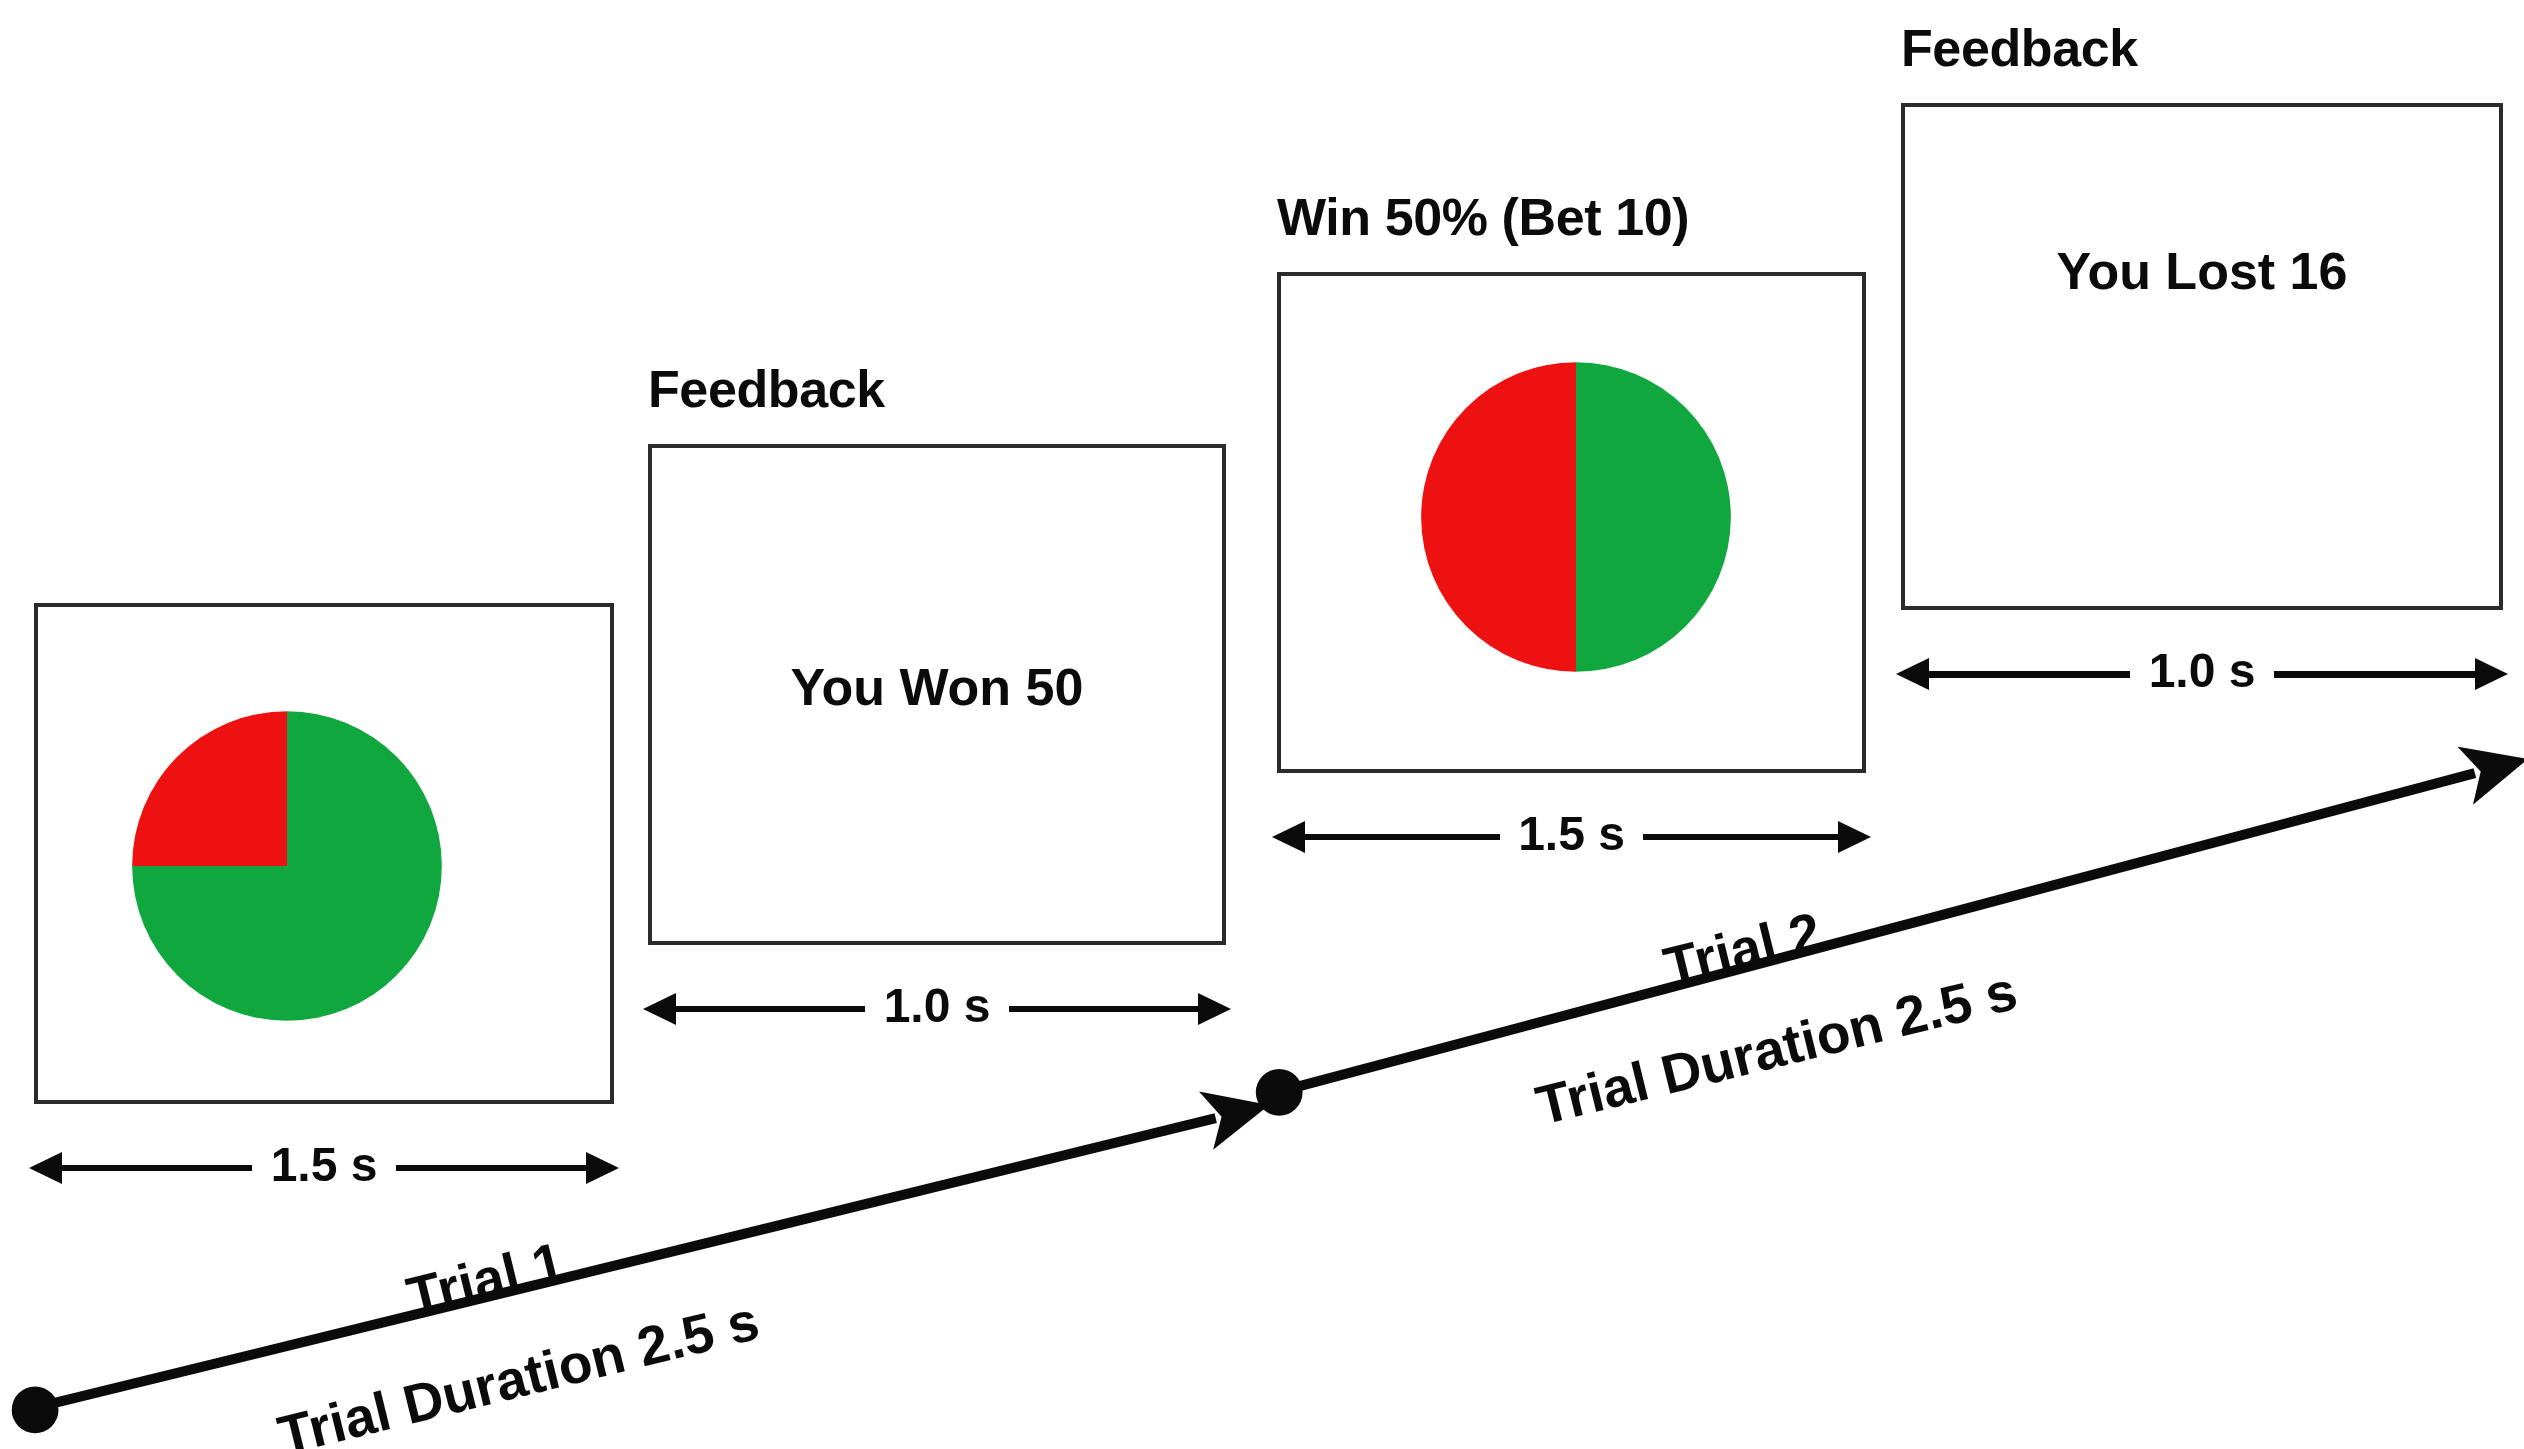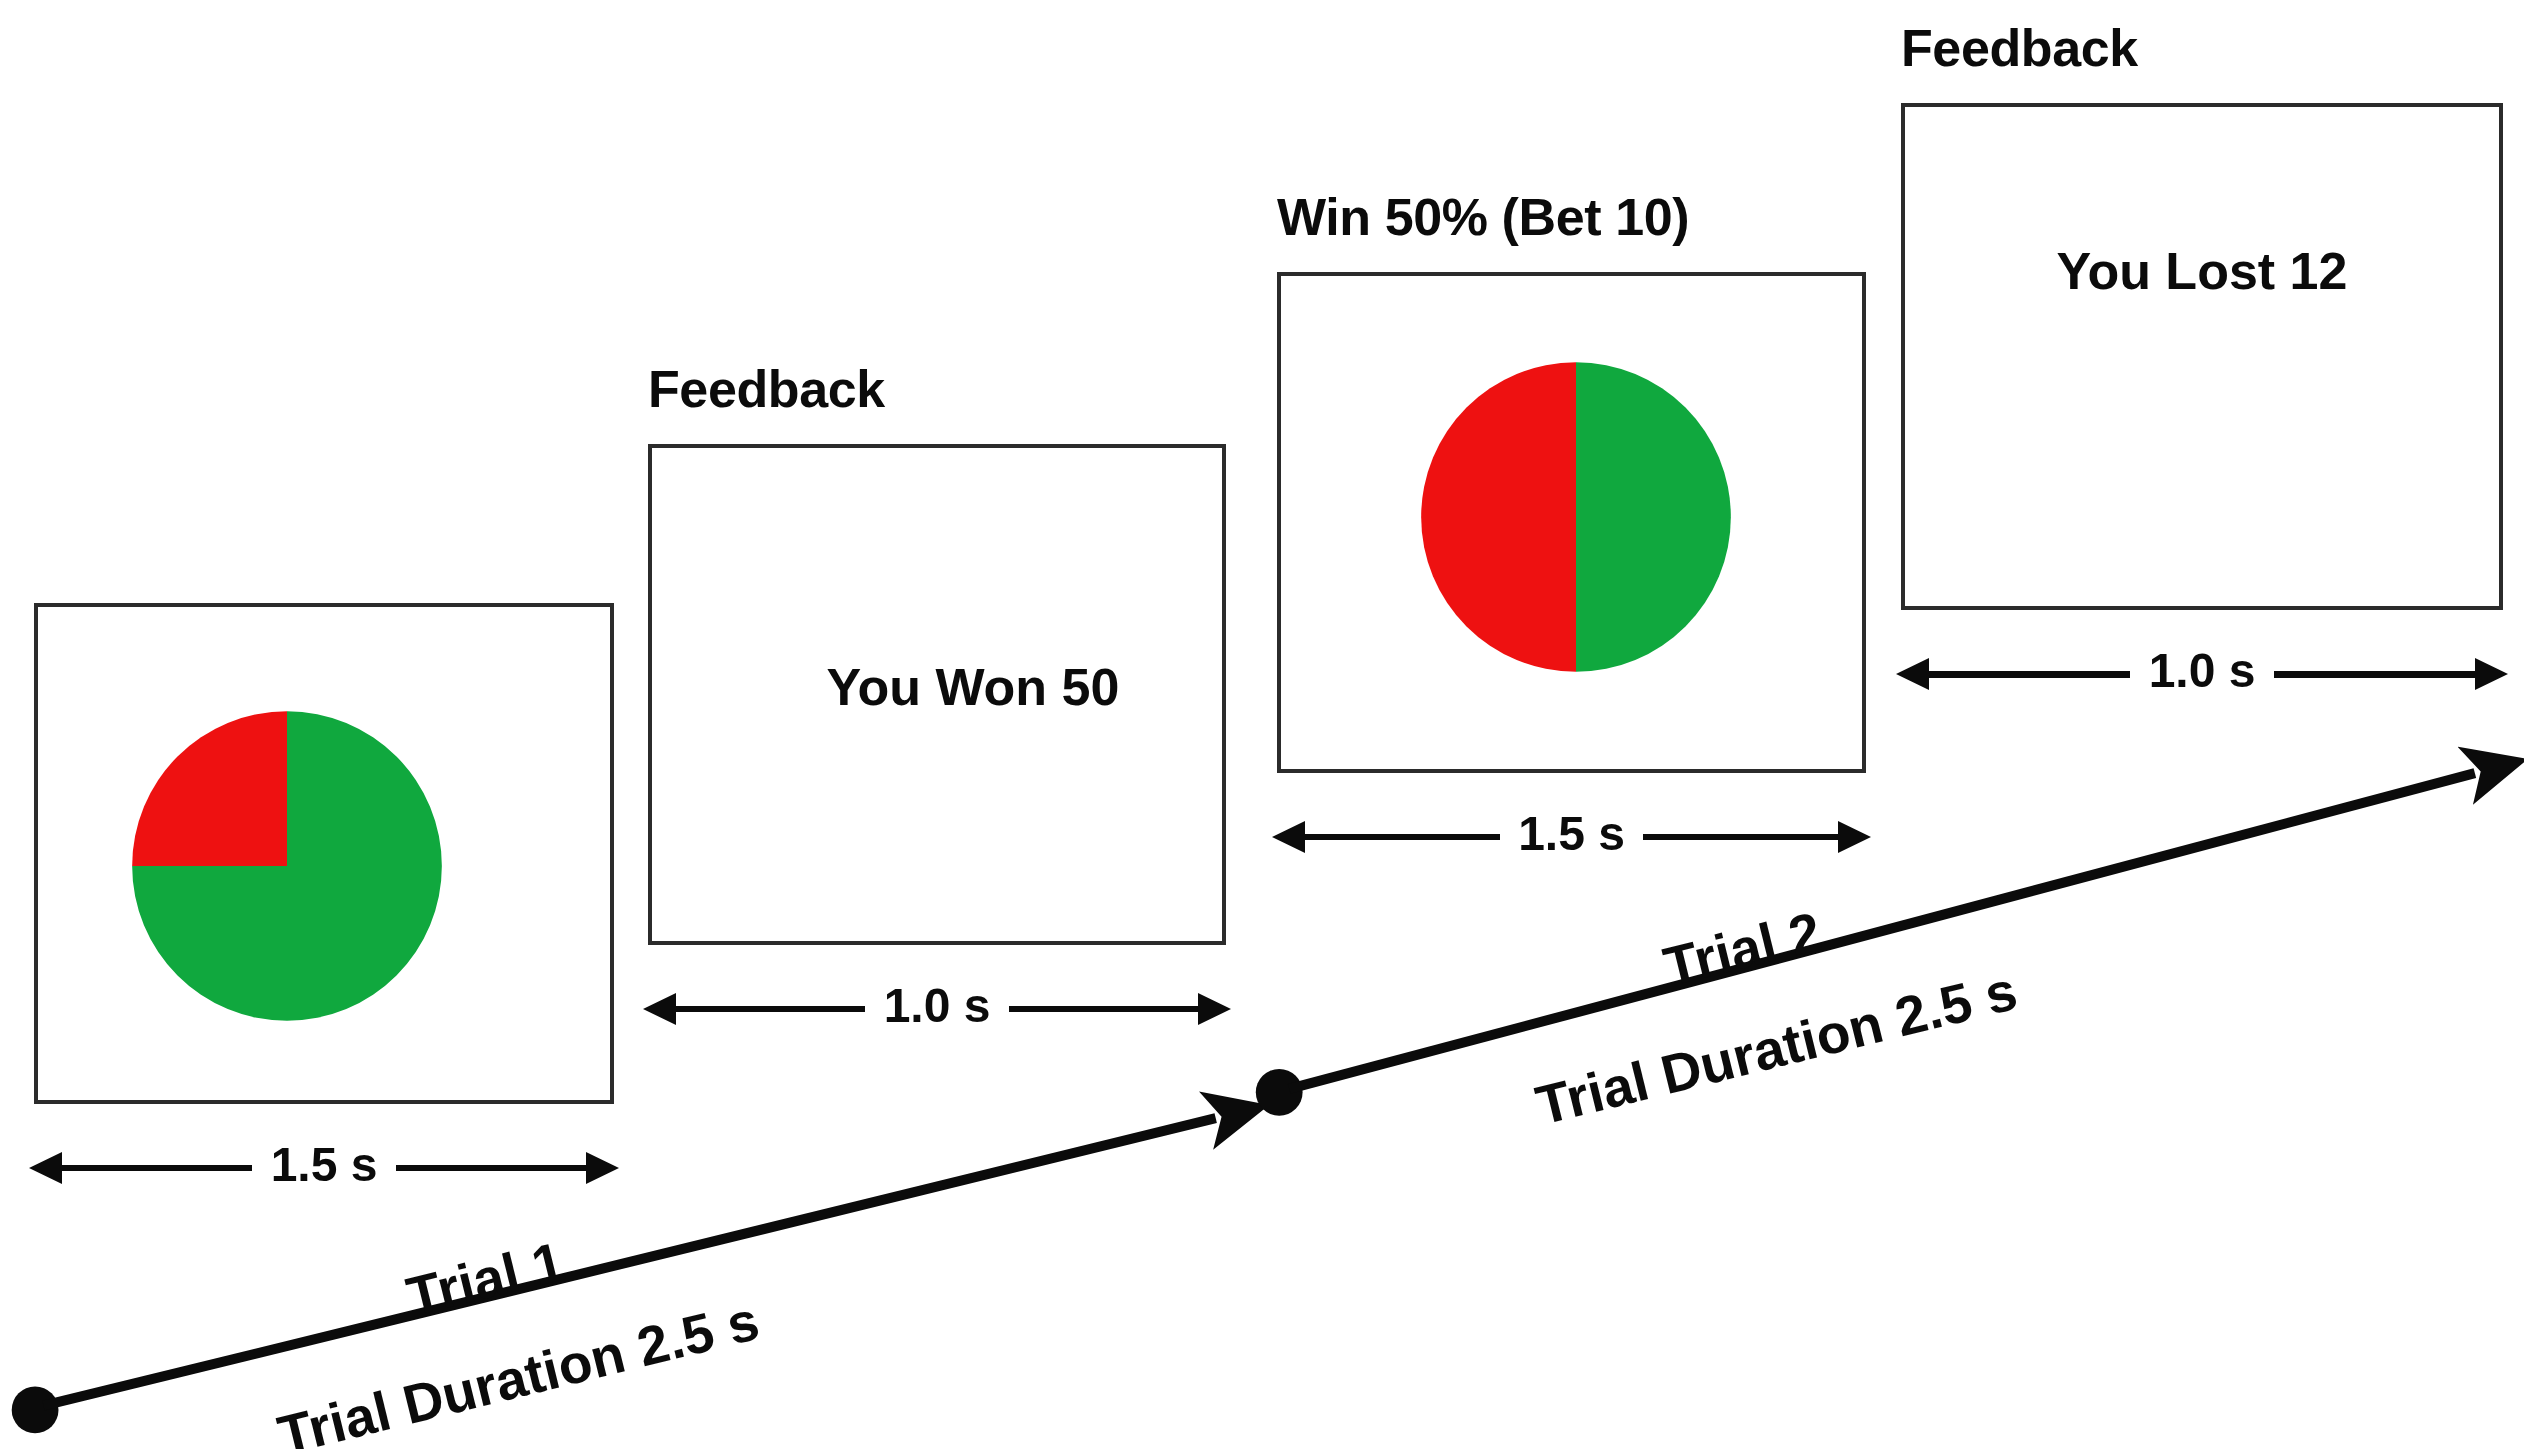--- a/index.html
+++ b/index.html
@@ -163,21 +163,21 @@
       <span class="bar"></span>
       <span class="dur-label">1.5 s</span>
       <span class="bar"></span>
       <span class="head right"></span>
     </div>
   </div>
 
   <div class="panel" style="left:648px; top:359px; width:578px; height:602px;">
     <div class="panel-title" style="top:0px;">Feedback</div>
     <div class="panel-box" style="left:0px; top:85px; width:578px; height:501px;">
-      <div class="panel-text" style="top:209px;padding-left:36px;">You Won 50</div>
+      <div class="panel-text" style="top:209px;">You Won 50</div>
     </div>
     <div class="dur" style="left:-5px; top:625px; width:588px; height:50px;">
       <span class="head left"></span>
       <span class="bar"></span>
       <span class="dur-label">1.0 s</span>
       <span class="bar"></span>
       <span class="head right"></span>
     </div>
   </div>
 
@@ -198,21 +198,21 @@
       <span class="bar"></span>
       <span class="dur-label">1.5 s</span>
       <span class="bar"></span>
       <span class="head right"></span>
     </div>
   </div>
 
   <div class="panel" style="left:1901px; top:18.4px; width:602px; height:602px;">
     <div class="panel-title" style="top:0px;">Feedback</div>
     <div class="panel-box" style="left:0px; top:85px; width:602px; height:507px;">
-      <div class="panel-text" style="top:134px;">You Lost 12</div>
+      <div class="panel-text" style="top:134px;">You Lost 16</div>
     </div>
     <div class="dur" style="left:-5px; top:631px; width:612px; height:50px;">
       <span class="head left"></span>
       <span class="bar"></span>
       <span class="dur-label">1.0 s</span>
       <span class="bar"></span>
       <span class="head right"></span>
     </div>
   </div>
 

